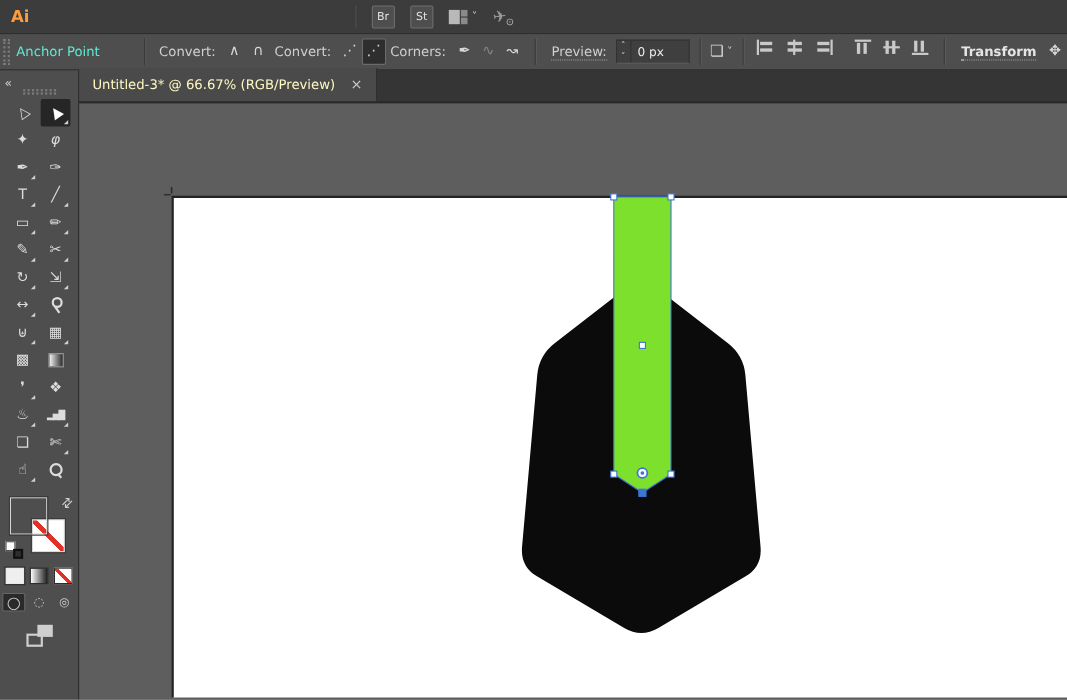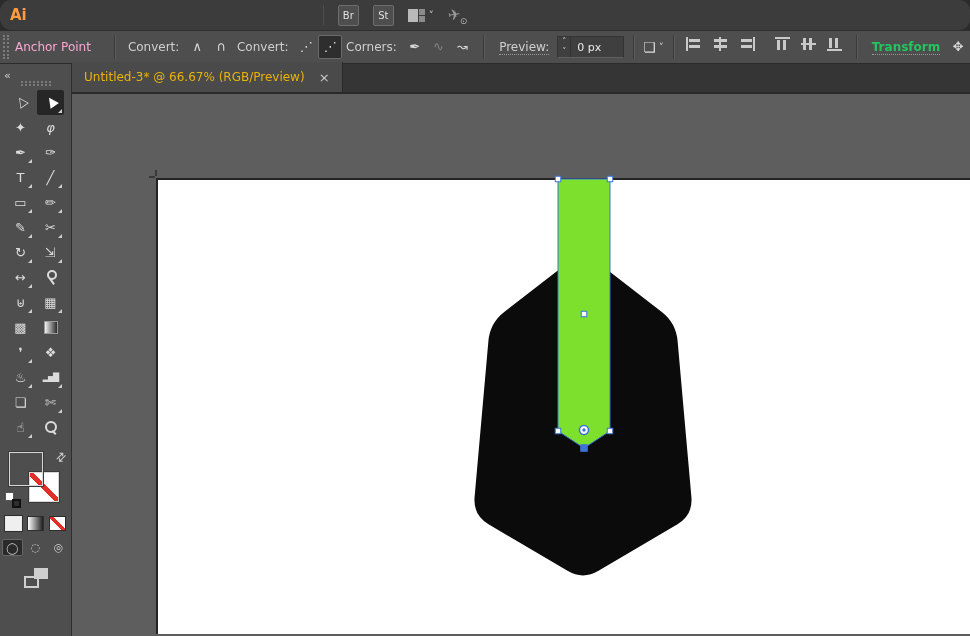--- a/index.html
+++ b/index.html
@@ -1,40 +1,40 @@
 <!DOCTYPE html>
 <html><head>
 <meta charset="utf-8">
 <style>
   * { margin:0; padding:0; box-sizing:border-box; }
   html,body { width:970px; height:636px; overflow:hidden; }
   body { font-family:"DejaVu Sans","Liberation Sans",sans-serif; background:#2b2b2b; }
   .app { width:970px; height:636px; display:flex; flex-direction:column; user-select:none; }
 
   
-  .menubar { height:30px; background:#3c3c3c; display:flex; align-items:center; color:#e3e3e3; font-size:13px; flex:0 0 auto;border-radius:11px; }
+  .menubar { height:30px; background:#3c3c3c; display:flex; align-items:center; color:#e3e3e3; font-size:13px; flex:0 0 auto; }
   .ai-logo { color:#ff9c3c; font-weight:bold; font-size:15px; padding:0 12px 0 10px; }
   .menus { display:flex; align-items:center; height:100%; }
   .mi { padding:0 15px; line-height:30px; cursor:default; }
   .mb-right { display:flex; align-items:center; margin-left:14px; gap:14px; }
   .sep-v { width:1px; height:20px; background:#4e4e4e; }
   .sq-btn { width:21px; height:21px; background:#4e4e4e; border:1px solid #6e6e6e; color:#e0e0e0; font-size:10px; border-radius:2px; font-family:inherit; }
   .ws-icon { display:flex; align-items:center; gap:4px; }
   .wsq { position:relative; width:17px; height:13px; display:inline-block; }
   .wsq::before { content:""; position:absolute; left:0; top:0; width:10px; height:13px; background:#b9b9b9; }
   .wsq::after { content:""; position:absolute; right:0; top:0; width:6px; height:6px; background:#8b8b8b; box-shadow:0 7px 0 #8b8b8b; }
   .chev { font-size:10px; color:#cfcfcf; font-style:normal; font-weight:normal; }
   .gpu { position:relative; color:#9a9a9a; font-size:15px; }
   .gpu > span { display:inline-block; transform:rotate(-8deg); }
   .pwr { position:absolute; right:-7px; bottom:-2px; font-size:9px; font-style:normal; color:#b5b5b5; }
 
   
   .controlbar { height:34px; background:#4e4e4e; border-top:1px solid #2e2e2e; border-bottom:1px solid #2b2b2b; display:flex; align-items:center; color:#cfcfcf; font-size:12px; flex:0 0 auto; }
   .grip-v { width:6px; height:24px; border-left:2px dotted #7b7b7b; border-right:2px dotted #7b7b7b; margin:0 6px 0 3px; }
-  .cb-title { color:#f9a8d4; margin-right:14px; white-space:nowrap; }
+  .cb-title { color:#5eead4; margin-right:31px; white-space:nowrap; }
   .sep { width:1px; height:24px; background:#3a3a3a; margin:0 9px; box-shadow:1px 0 0 #5c5c5c; }
   .cb-label { margin:0 6px 0 4px; white-space:nowrap;text-align:right; }
   .icon-btn { background:transparent; border:none; color:#d8d8d8; font-size:13px; width:24px; height:24px; line-height:22px; text-align:center; border-radius:2px; font-family:inherit; position:relative; }
   .icon-btn.active { background:#2e2e2e; border:1px solid #6a6a6a; }
   .icon-btn.dim { opacity:.4; }
   .cb-link { border-bottom:1px dotted #9a9a9a; margin:0 6px; white-space:nowrap; cursor:default; }
   .field { display:flex; align-items:center; background:#3f3f3f; border:1px solid #333; border-bottom-color:#5f5f5f; height:22px; margin-left:2px; }
   .stepper { display:flex; flex-direction:column; width:13px; border-right:1px solid #333; }
   .stepper b { font-weight:normal; font-size:8px; line-height:10px; text-align:center; color:#cfcfcf; }
   .num { width:52px; background:transparent; border:none; color:#ececec; font-size:11px; padding:0 6px; font-family:inherit; }
@@ -48,21 +48,21 @@
   .al-c::before { left:7px; top:0; width:2px; height:14px; }
   .al-c::after  { left:2px; top:2px; width:13px; height:3px; box-shadow:0 6px 0 #c9c9c9; }
   .al-r::before { right:0; top:0; width:2px; height:14px; }
   .al-r::after  { right:3px; top:2px; width:11px; height:3px; box-shadow:0 6px 0 #c9c9c9; }
   .al-t::before { left:1px; top:0; width:15px; height:2px; }
   .al-t::after  { left:3px; top:3px; width:3px; height:10px; box-shadow:6px 0 0 #c9c9c9; }
   .al-m::before { left:1px; top:6px; width:15px; height:2px; }
   .al-m::after  { left:3px; top:1px; width:3px; height:12px; box-shadow:6px 0 0 #c9c9c9; }
   .al-b::before { left:1px; bottom:0; width:15px; height:2px; }
   .al-b::after  { left:3px; bottom:3px; width:3px; height:10px; box-shadow:6px 0 0 #c9c9c9; }
-  .bold { font-weight:bold; color:#22c55e; }
+  .bold { font-weight:bold; color:#e5e5e5; }
 
   
   .workspace { flex:1; display:flex; min-height:0; }
 
   
   .toolbar { width:72px; background:#4e4e4e; border-right:1px solid #2e2e2e; flex:0 0 auto; display:flex; flex-direction:column; align-items:center; }
   .tb-head { width:100%; height:15px; }
   .collapse { color:#cfcfcf; font-size:11px; padding-left:4px; line-height:15px; display:inline-block; }
   .grip-h { width:30px; height:5px; border-top:2px dotted #7b7b7b; border-bottom:2px dotted #7b7b7b; margin:2px auto 4px; }
   .tools { display:grid; grid-template-columns:27px 27px; grid-auto-rows:25px; gap:0 3px; }
@@ -101,21 +101,21 @@
   .mode { width:21px; height:17px; background:transparent; border:none; color:#cfcfcf; font-size:11px; line-height:17px; border-radius:2px; font-family:inherit; }
   .mode.active { background:#2a2a2a; border:1px solid #666; }
   .screen-mode { position:relative; width:24px; height:20px; margin-top:12px; }
   .screen-mode i { position:absolute; left:0; bottom:0; width:15px; height:12px; border:2px solid #cfcfcf; }
   .screen-mode b { position:absolute; right:0; top:0; width:14px; height:11px; background:#cfcfcf; }
 
   
   .main { flex:1; display:flex; flex-direction:column; min-width:0; }
   .tabbar { height:30px; background:#353535; border-bottom:2px solid #2a2a2a; display:flex; align-items:flex-end; flex:0 0 auto; }
   .tab { height:30px; background:#4a4a4a; border-right:1px solid #2a2a2a; display:flex; align-items:center; padding:0 12px; gap:14px; }
-  .tab-title { color:#eab308; font-size:12px; white-space:nowrap;text-align:center; }
+  .tab-title { color:#fef9c3; font-size:12px; white-space:nowrap;text-align:center; }
   .tab-close { color:#cccccc; font-size:13px; }
 
   .canvas { flex:1; position:relative; background:#5e5e5e; overflow:hidden; }
   .canvas svg { position:absolute; left:0; top:0; }
 </style>
 </head>
 <body>
 
 <div class="app">
 

